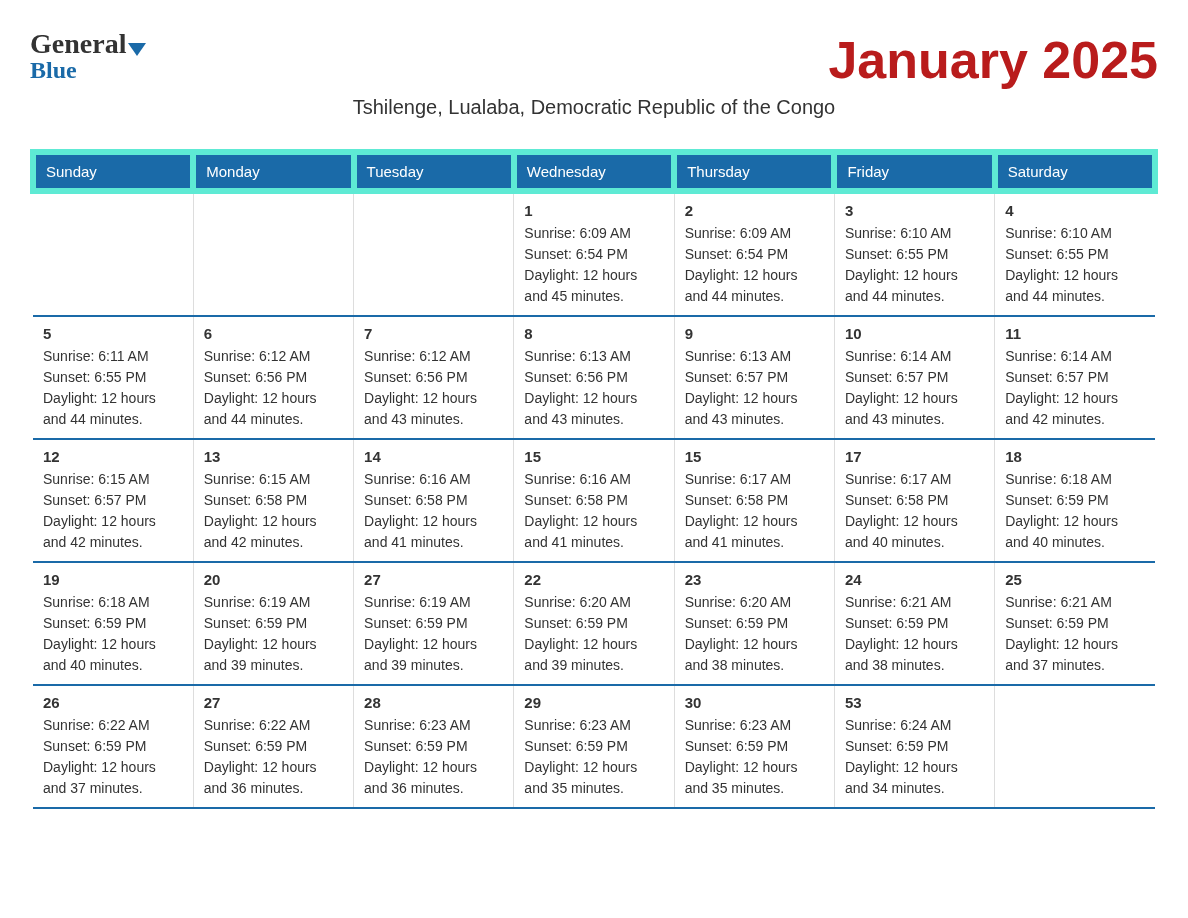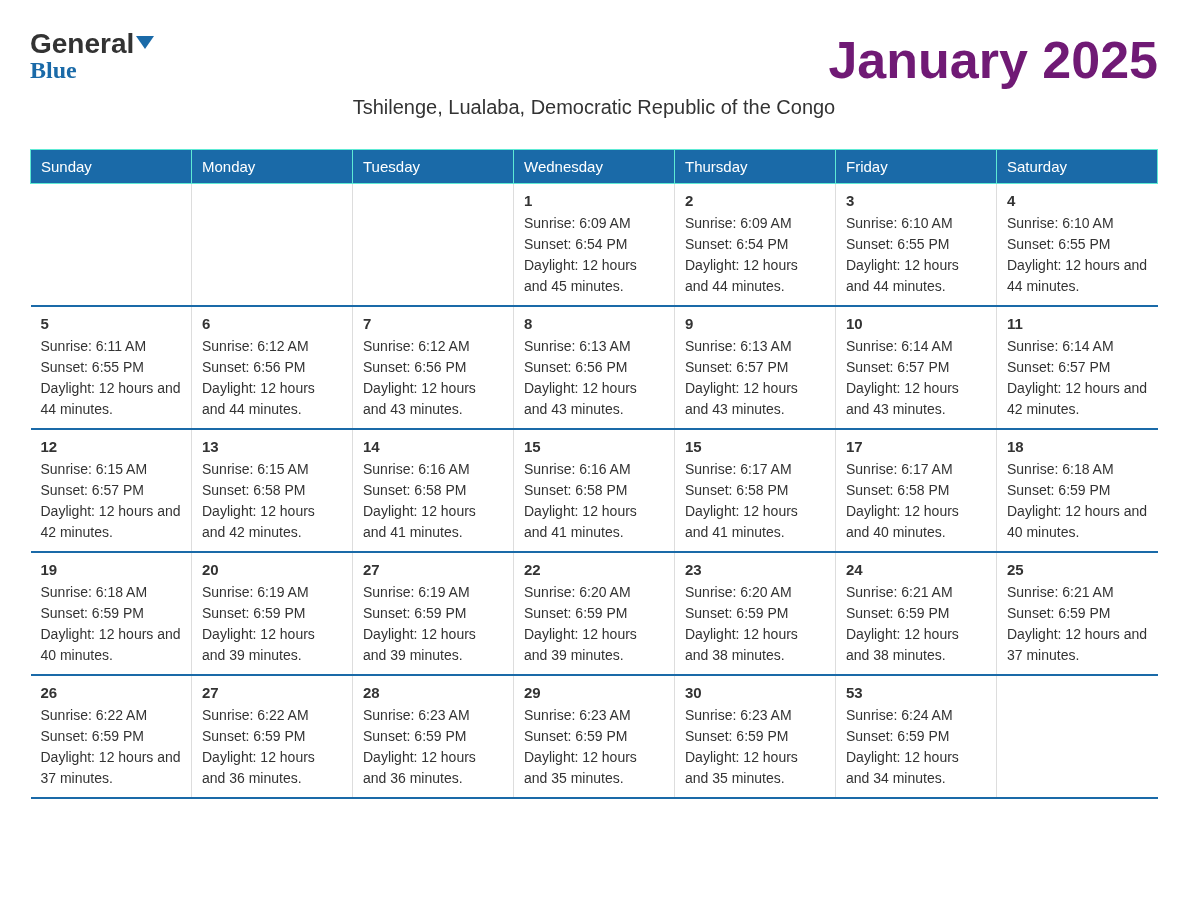--- a/index.html
+++ b/index.html
@@ -40,26 +40,27 @@
       border-left: 9px solid transparent;
       border-right: 9px solid transparent;
       border-top: 13px solid #1a6aa8;
       margin-left: 2px;
       vertical-align: middle;
       position: relative;
       top: -2px;
     }
     .logo-top-line {
       display: flex;
-      align-items: center;
+      align-items: flex-end;
+      font-family: Liberation Serif, serif;
     }
     .page-title {
       font-size: 52px;
       font-weight: bold;
-      color: #701a75;
+      color: #b91c1c;
       text-align: left;
     }
     .subtitle {
       text-align: center;
       font-size: 20px;
       color: #333;
       margin-bottom: 30px;
     }
     table {
       width: 100%;
@@ -67,21 +68,21 @@
     }
     thead tr {
       background-color: #1a6aa8;
     }
     thead th {
       color: #fff;
       font-size: 15px;
       font-weight: normal;
       padding: 8px 10px;
       text-align: left;
-      border: 1px solid #5eead4;
+      border: 6px solid #5eead4;
     }
     tbody tr {
       border-bottom: 2px solid #1a6aa8;
     }
     tbody td {
       vertical-align: top;
       padding: 8px 10px;
       font-size: 13px;
       color: #333;
       border-left: 1px solid #ddd;

